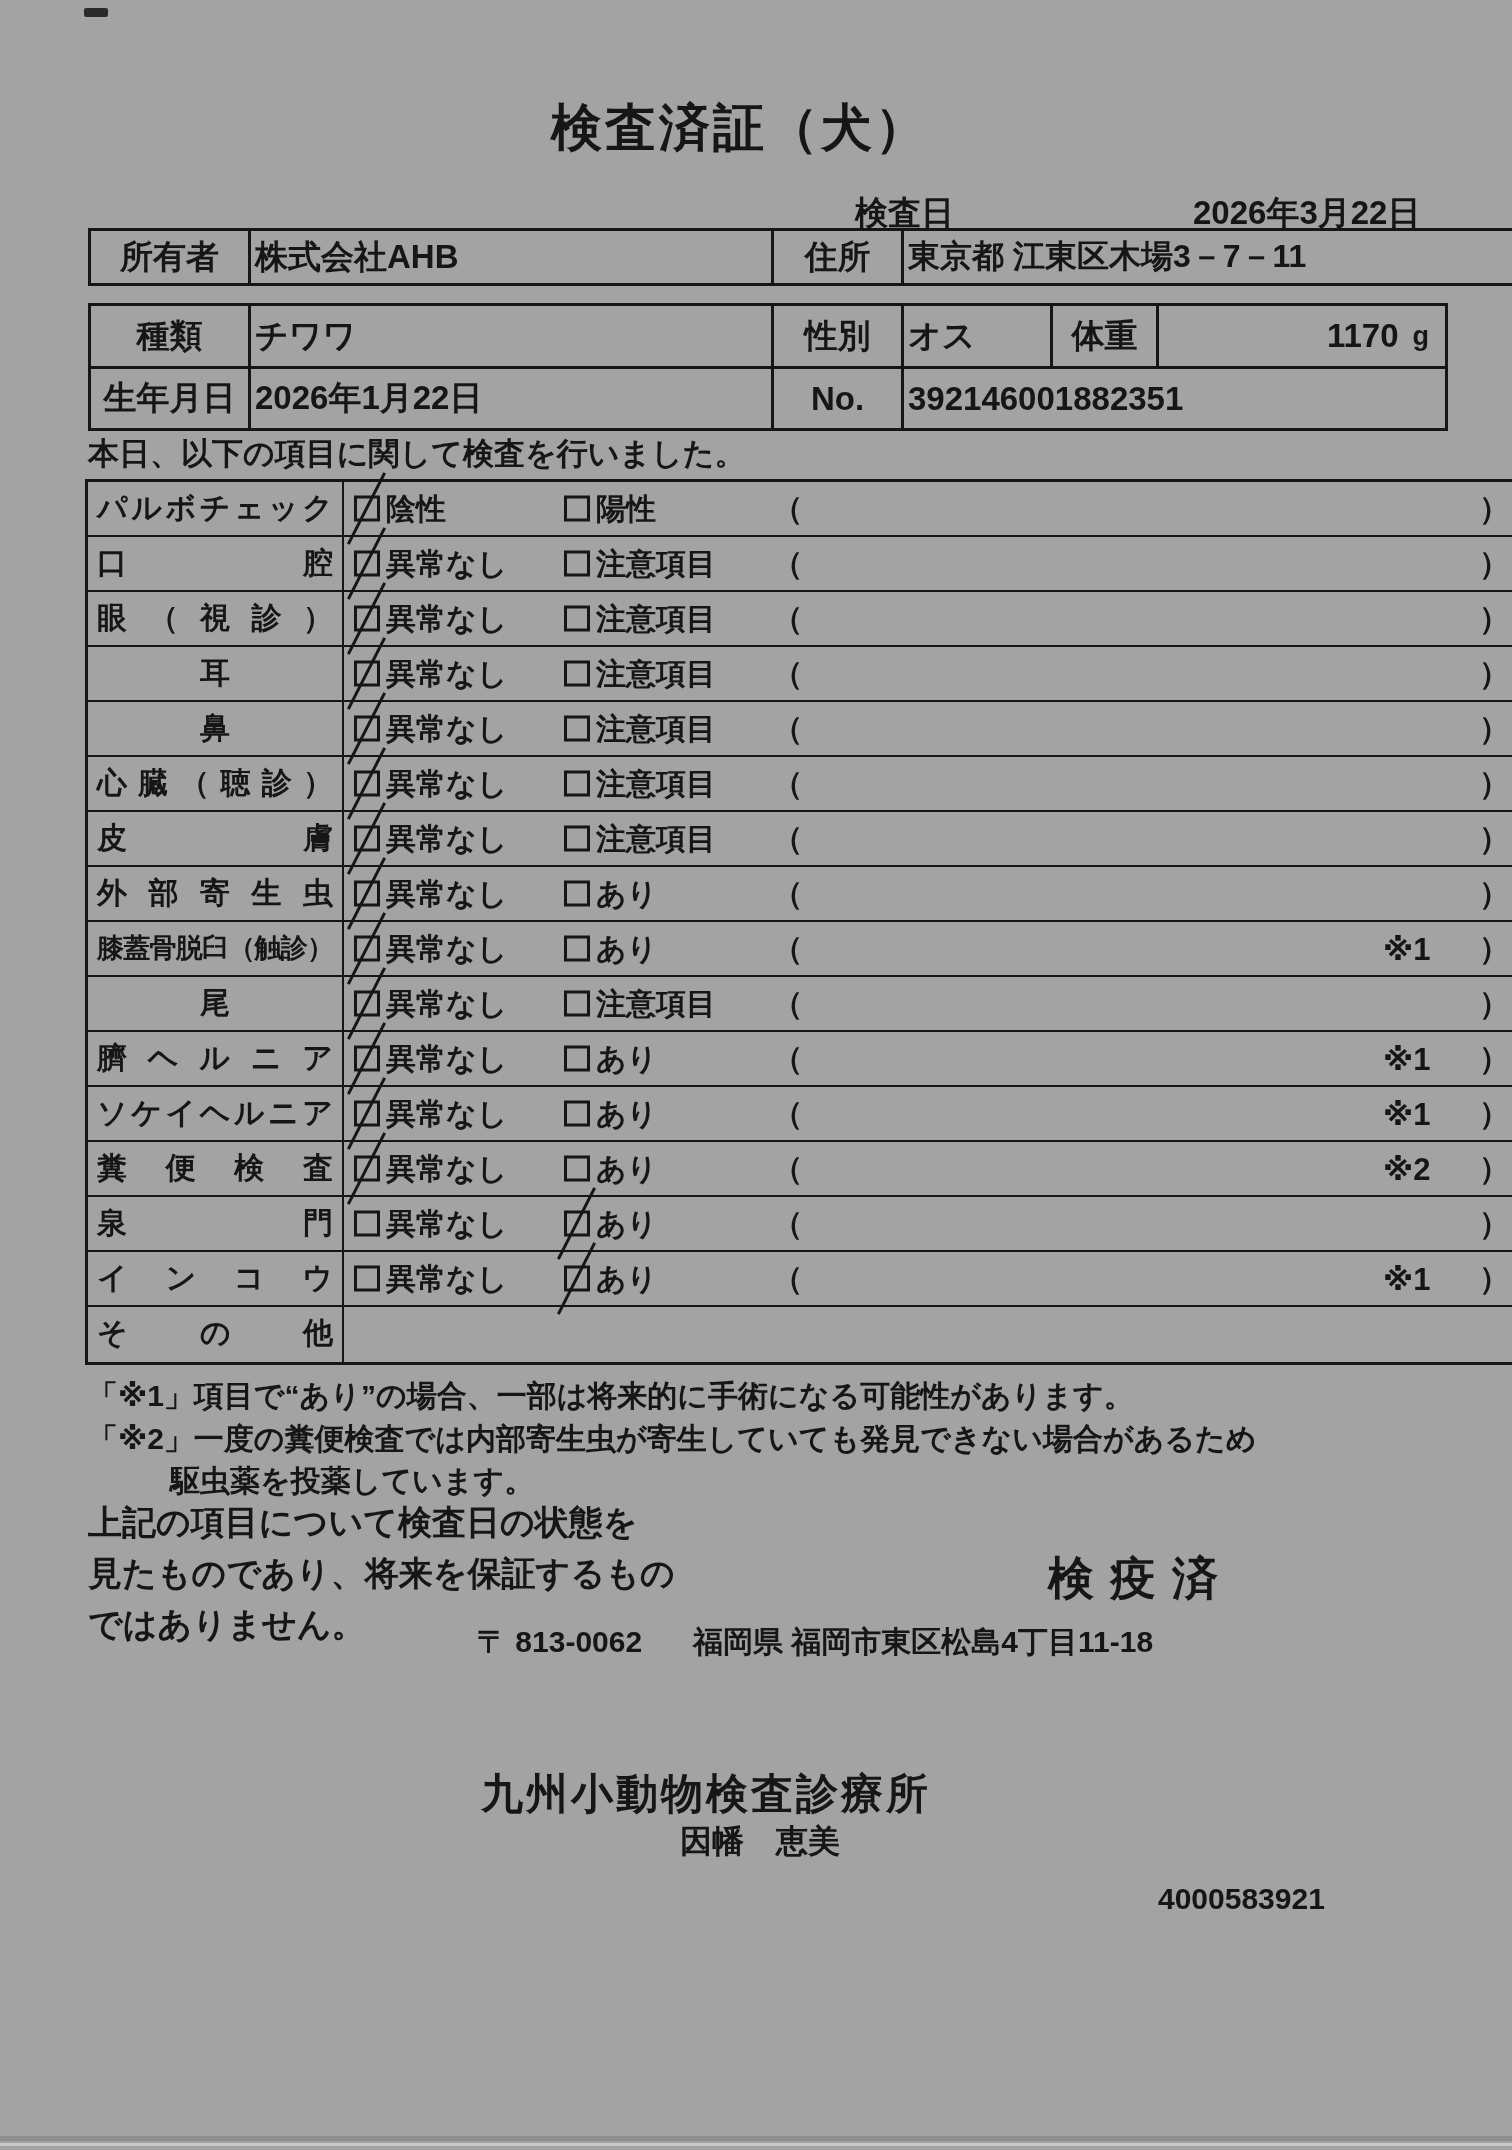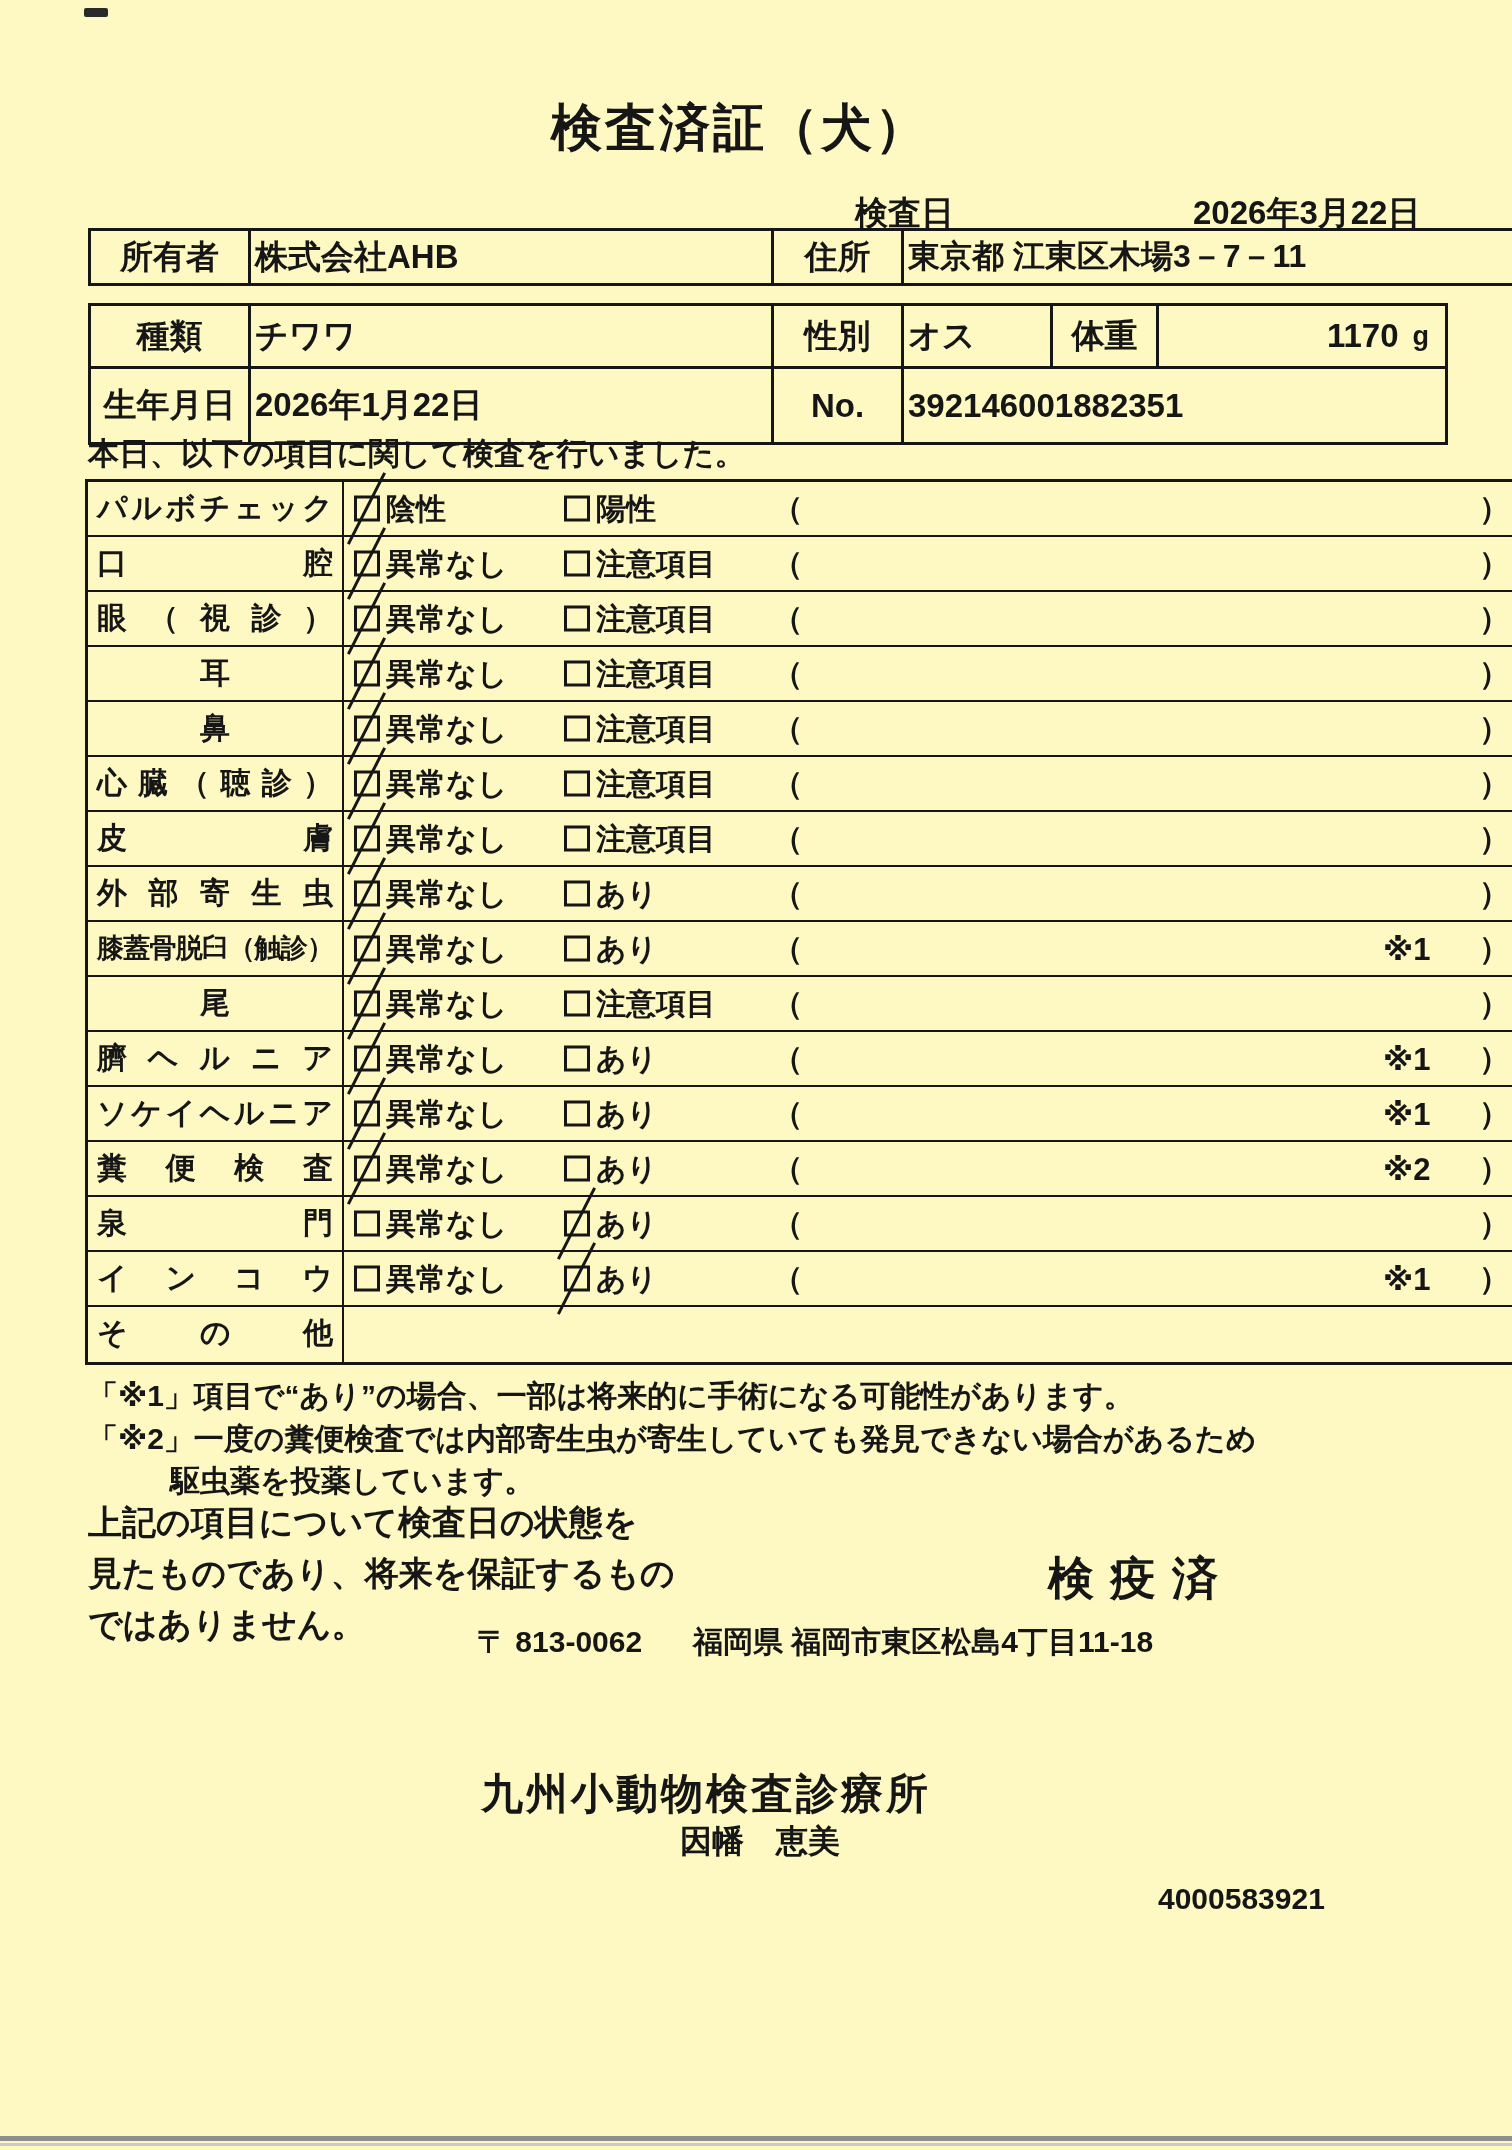--- a/index.html
+++ b/index.html
@@ -1,35 +1,35 @@
 <!DOCTYPE html>
 <html><head>
 <meta charset="utf-8">
 <style>
   html,body{margin:0;padding:0;background:#e8e8e8;}
-  #page{position:relative;width:1512px;height:2150px;background:#fef9c3;overflow:hidden;
+  #page{position:relative;width:1512px;height:2150px;background:#a3a3a3;overflow:hidden;
         font-family:"Liberation Sans","DejaVu Sans",sans-serif;color:#161616;}
   .abs{position:absolute;}
   
   .title{top:94px;left:0;width:1480px;text-align:center;font-size:51px;font-weight:bold;letter-spacing:3px;}
   .insp-label{top:191px;left:855px;font-size:33px;font-weight:bold;}
   .insp-value{top:191px;left:1193px;font-size:33px;font-weight:bold;}
   
   .tbl{border:3px solid #161616;box-sizing:border-box;}
   .trow{display:grid;}
   .cell{border-left:3px solid #161616;display:flex;align-items:center;font-size:33px;font-weight:bold;
         white-space:nowrap;box-sizing:border-box;}
   .cell:first-child{border-left:none;}
   .cell.lab{justify-content:center;}
   .cell.val{padding-left:4px;}
   #tableA{top:228px;left:88px;width:1496px;}
   #tableA .trow{grid-template-columns:157px 523px 130px 1fr;height:52px;}
   #tableB{top:303px;left:88px;width:1360px;}
   #tableB .rowA{grid-template-columns:157px 523px 130px 149px 106px 1fr;height:60px;border-bottom:3px solid #161616;}
-  #tableB .rowB{grid-template-columns:157px 523px 130px 1fr;height:73px;}
+  #tableB .rowB{grid-template-columns:157px 523px 130px 1fr;height:59px;}
   .weight-cell{justify-content:flex-end;padding-right:16px;}
   .weight-unit{font-size:27px;margin-left:14px;}
   .addr-cell{font-size:32px;}
   
   .intro{top:433px;left:88px;font-size:31px;font-weight:bold;}
   
   #cbTable{top:479px;left:85px;width:1444px;border:3px solid #161616;box-sizing:border-box;}
   .cbrow{display:grid;grid-template-columns:256px 1fr;height:55px;border-bottom:2px solid #161616;box-sizing:border-box;}
   .cbrow:last-child{border-bottom:none;}
   .ilabel{border-right:2px solid #161616;box-sizing:border-box;padding:0 9px;display:block;

